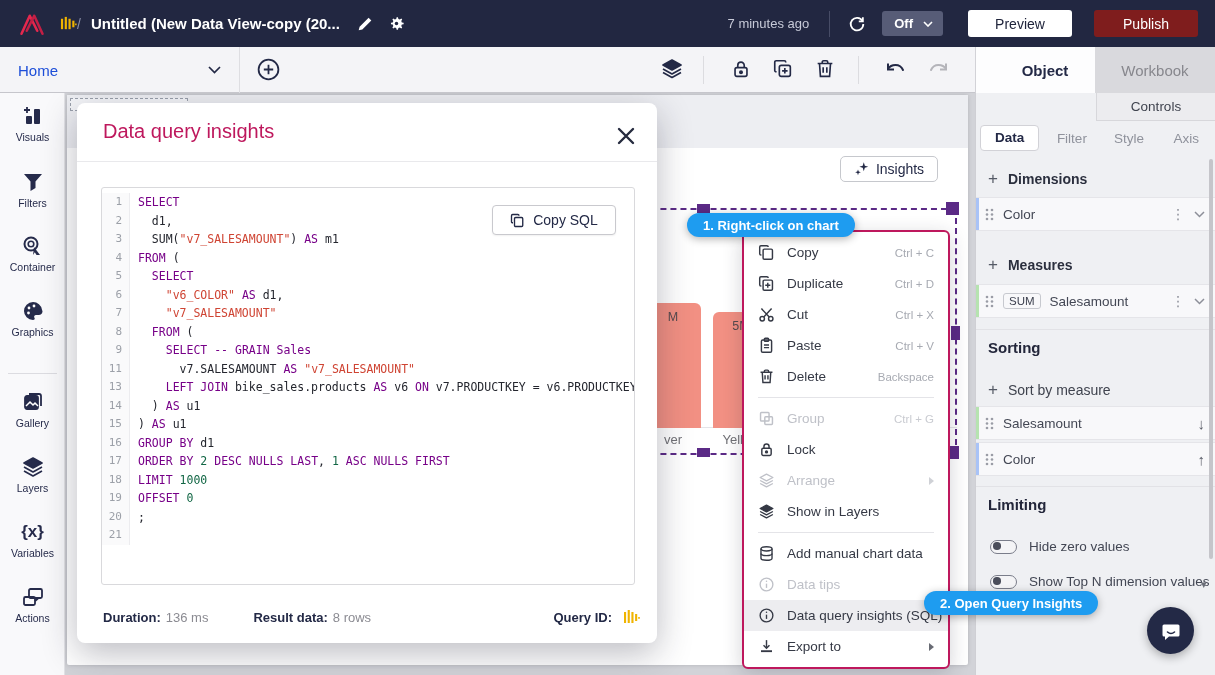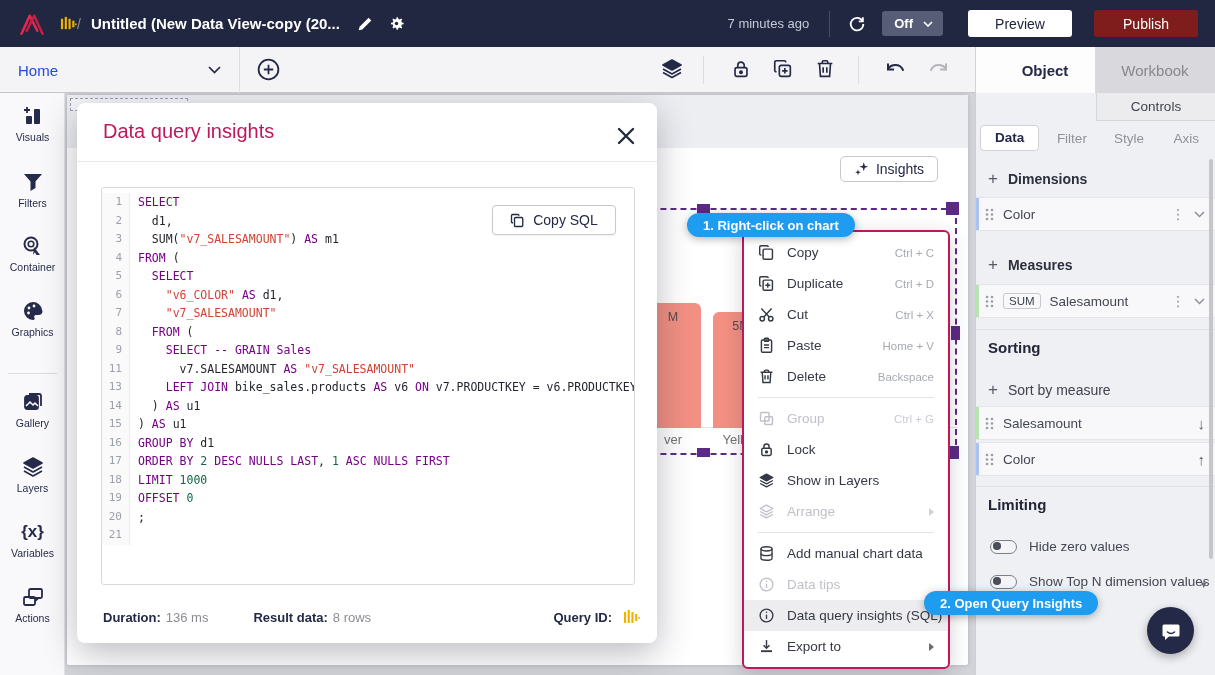--- a/index.html
+++ b/index.html
@@ -389,21 +389,21 @@
       <span class="mil">Cut</span>
         <span class="mis">Ctrl + X</span>
     </div>
     <div class="mi">
       <svg width="17" height="17" viewBox="0 0 20 20" fill="none" stroke="currentColor" stroke-width="1.7">
           <rect x="4" y="3.5" width="12" height="14.5" rx="1.5"></rect>
           <rect x="7.5" y="1.5" width="5" height="3.5" rx="1"></rect>
           <path d="M7 9.5h6M7 12.5h6"></path>
         </svg>
       <span class="mil">Paste</span>
-        <span class="mis">Home + V</span>
+        <span class="mis">Ctrl + V</span>
     </div>
     <div class="mi">
       <svg width="17" height="17" viewBox="0 0 20 20" fill="none" stroke="currentColor" stroke-width="1.7">
           <path d="M3 5h14M7.5 5V3.8A1.3 1.3 0 0 1 8.8 2.5h2.4a1.3 1.3 0 0 1 1.3 1.3V5"></path>
           <path d="M5 5l.8 12h8.4L15 5"></path>
           <path d="M8.3 8.5v5M11.7 8.5v5"></path>
         </svg>
       <span class="mil">Delete</span>
         <span class="mis">Backspace</span>
     </div>
@@ -417,37 +417,37 @@
         <span class="mis">Ctrl + G</span>
     </div>
     <div class="mi">
       <svg width="17" height="17" viewBox="0 0 20 20" fill="none" stroke="currentColor" stroke-width="1.7">
           <rect x="4.5" y="8.5" width="11" height="8.5" rx="1.6"></rect>
           <path d="M7 8.5 V6.5 a3 3 0 0 1 6 0 v2"></path>
           <circle cx="10" cy="12.8" r="1.1" fill="currentColor"></circle>
         </svg>
       <span class="mil">Lock</span>
         <span class="mis"></span>
-    </div>
-    <div class="mi">
-      <svg width="17" height="17" viewBox="0 0 20 20" fill="none" stroke="currentColor" stroke-width="1.5" stroke-linejoin="round">
-          <path d="M10 2.5 L17.5 6.5 L10 10.5 L2.5 6.5 Z" fill="currentColor"></path>
-          <path d="M17.5 10 L10 14 L2.5 10"></path>
-          <path d="M17.5 13.5 L10 17.5 L2.5 13.5"></path>
-        </svg>
-      <span class="mil">Show in Layers</span>
     </div>
     <div class="mi dis">
       <svg width="17" height="17" viewBox="0 0 20 20" fill="none" stroke="currentColor" stroke-width="1.5" stroke-linejoin="round">
           <path d="M10 2.5 L17.5 6.5 L10 10.5 L2.5 6.5 Z"></path>
           <path d="M17.5 10 L10 14 L2.5 10"></path>
           <path d="M17.5 13.5 L10 17.5 L2.5 13.5"></path>
         </svg>
       <span class="mil">Arrange</span>
         <span class="sub-arrow"></span>
+    </div>
+    <div class="mi">
+      <svg width="17" height="17" viewBox="0 0 20 20" fill="none" stroke="currentColor" stroke-width="1.5" stroke-linejoin="round">
+          <path d="M10 2.5 L17.5 6.5 L10 10.5 L2.5 6.5 Z" fill="currentColor"></path>
+          <path d="M17.5 10 L10 14 L2.5 10"></path>
+          <path d="M17.5 13.5 L10 17.5 L2.5 13.5"></path>
+        </svg>
+      <span class="mil">Show in Layers</span>
     </div>
     <div class="m-div"></div>
     <div class="mi">
       <svg width="17" height="17" viewBox="0 0 20 20" fill="none" stroke="currentColor" stroke-width="1.6">
           <ellipse cx="10" cy="4.5" rx="6.5" ry="2.5"></ellipse>
           <path d="M3.5 4.5v11c0 1.4 2.9 2.5 6.5 2.5s6.5-1.1 6.5-2.5v-11"></path>
           <path d="M3.5 10c0 1.4 2.9 2.5 6.5 2.5s6.5-1.1 6.5-2.5"></path>
         </svg>
       <span class="mil">Add manual chart data</span>
     </div>

